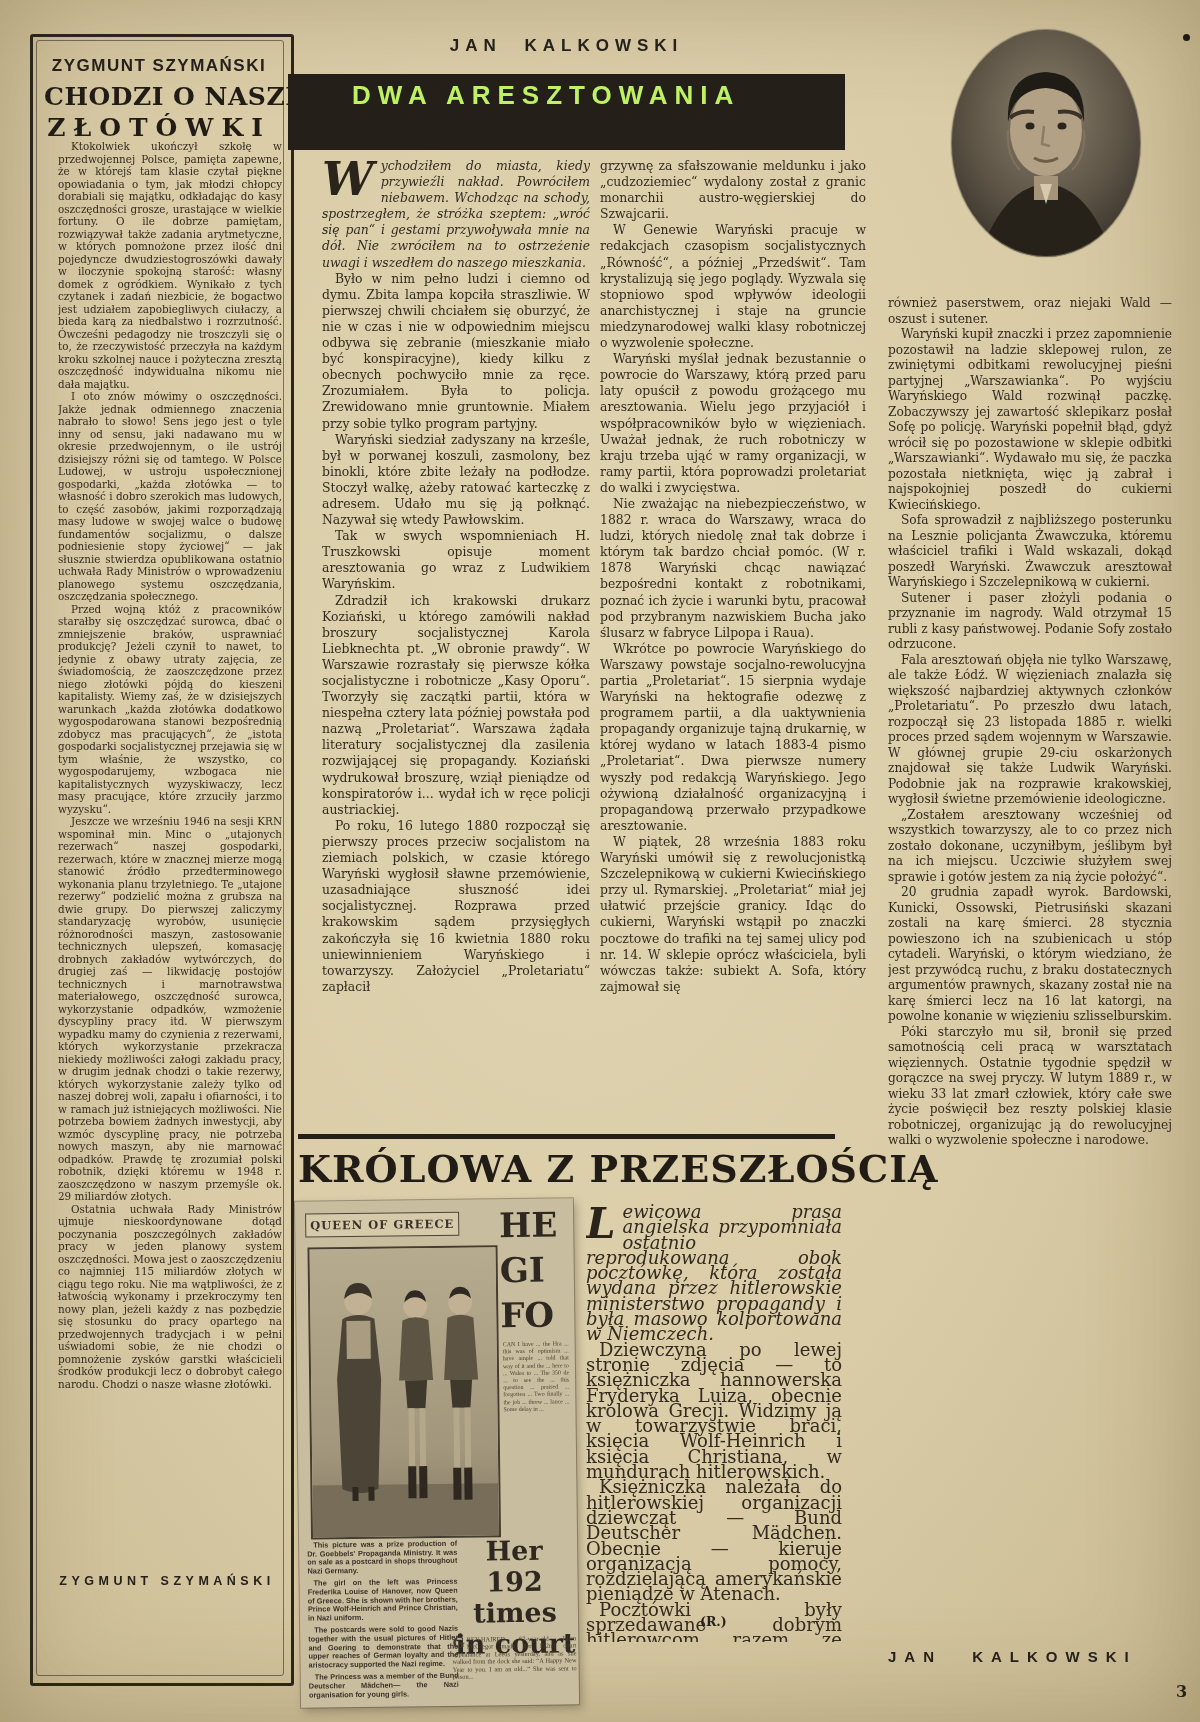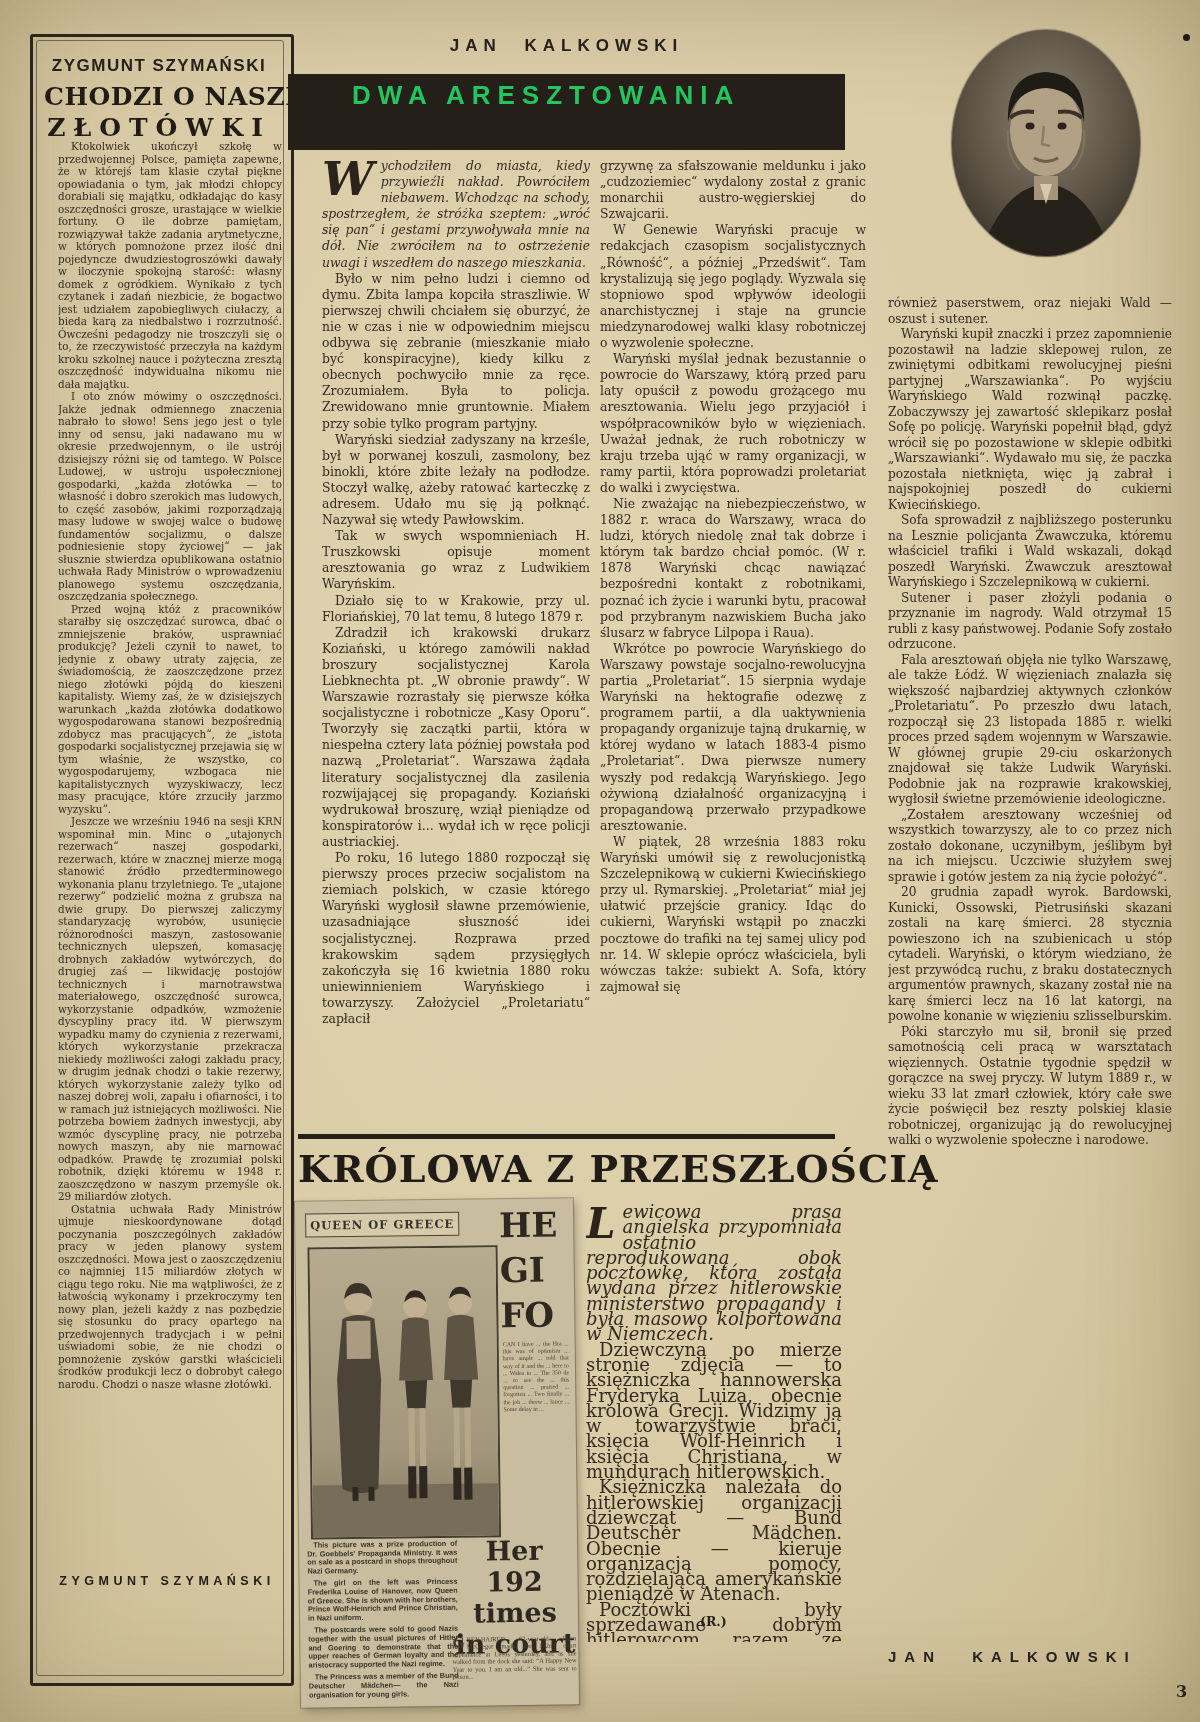--- a/index.html
+++ b/index.html
@@ -23,21 +23,21 @@
   .box-byline{left:46px;top:56px;width:226px;text-align:center;
     font-family:"Liberation Sans",sans-serif;font-weight:bold;font-size:17px;letter-spacing:1.5px;color:#26211a;white-space:nowrap;}
   .box-title1{left:44px;top:82px;width:230px;text-align:center;font-weight:bold;font-size:25px;letter-spacing:.5px;color:#211c15;white-space:nowrap;}
   .box-title2{left:44px;top:113px;width:230px;text-align:center;font-weight:bold;font-size:25px;letter-spacing:8px;color:#211c15;white-space:nowrap;}
   .box-text{left:58px;top:140px;width:224px;height:1398px;overflow:hidden;}
   .box-sign{left:52px;top:1574px;width:230px;text-align:center;font-family:"Liberation Sans",sans-serif;
     font-weight:bold;font-size:12.5px;letter-spacing:4.5px;color:#26211a;white-space:nowrap;}
   
   .main-byline{left:288px;top:36px;width:557px;text-align:center;font-family:"Liberation Sans",sans-serif;
     font-weight:bold;font-size:17px;letter-spacing:6px;word-spacing:12px;color:#26211a;}
-  .banner{left:288px;top:74px;width:557px;height:76px;background:#241f18;color:#22c55e;
+  .banner{left:288px;top:74px;width:557px;height:76px;background:#241f18;color:#bef264;
     font-family:"Liberation Sans",sans-serif;font-weight:bold;font-size:26px;letter-spacing:7px;}
   .banner div{padding-left:64px;line-height:33px;}
   .banner div:first-child{padding-top:5px;}
   
   .colA{left:322px;top:158px;width:268px;height:962px;overflow:hidden;}
   .colB{left:600px;top:158px;width:266px;height:962px;overflow:hidden;}
   .colC{left:888px;top:296px;width:284px;height:1346px;overflow:hidden;}
   .main-sign{left:888px;top:1648px;width:284px;font-family:"Liberation Sans",sans-serif;font-weight:bold;
     font-size:15px;letter-spacing:8px;word-spacing:18px;color:#26211a;white-space:nowrap;}
   
@@ -122,21 +122,20 @@
       <ellipse cx="98" cy="117" rx="95" ry="114" fill="none" stroke="#b9ab8c" stroke-width="2" opacity=".5"></ellipse>
     </svg>
   </div>
   <div class="abs corner-dot"></div>
 
   <div class="abs colA mainbody">
     <p class="jp dropcap">Wychodziłem do miasta, kiedy przywieźli nakład. Powróciłem niebawem. Wchodząc na schody, spostrzegłem, że stróżka szeptem: „wróć się pan“ i gestami przywoływała mnie na dół. Nie zwróciłem na to ostrzeżenie uwagi i wszedłem do naszego mieszkania.</p>
     <p class="jp">Było w nim pełno ludzi i ciemno od dymu. Zbita lampa kopciła straszliwie. W pierwszej chwili chciałem się oburzyć, że nie w czas i nie w odpowiednim miejscu odbywa się zebranie (mieszkanie miało być konspiracyjne), kiedy kilku z obecnych pochwyciło mnie za ręce. Zrozumiałem. Była to policja. Zrewidowano mnie gruntownie. Miałem przy sobie tylko program partyjny.</p>
     <p class="jp">Waryński siedział zadyszany na krześle, był w porwanej koszuli, zasmolony, bez binokli, które zbite leżały na podłodze. Stoczył walkę, ażeby ratować karteczkę z adresem. Udało mu się ją połknąć. Nazywał się wtedy Pawłowskim.</p>
     <p class="jp">Tak w swych wspomnieniach H. Truszkowski opisuje moment aresztowania go wraz z Ludwikiem Waryńskim.</p>
-    <p class="jp">Działo się to w Krakowie, przy ul. Floriańskiej, 70 lat temu, 8 lutego 1879 r.</p>
     <p class="jp">Zdradził ich krakowski drukarz Koziański, u którego zamówili nakład broszury socjalistycznej Karola Liebknechta pt. „W obronie prawdy“. W Warszawie rozrastały się pierwsze kółka socjalistyczne i robotnicze „Kasy Oporu“. Tworzyły się zaczątki partii, która w niespełna cztery lata później powstała pod nazwą „Proletariat“. Warszawa żądała literatury socjalistycznej dla zasilenia rozwijającej się propagandy. Koziański wydrukował broszurę, wziął pieniądze od konspiratorów i... wydał ich w ręce policji austriackiej.</p>
     <p class="jp">Po roku, 16 lutego 1880 rozpoczął się pierwszy proces przeciw socjalistom na ziemiach polskich, w czasie którego Waryński wygłosił sławne przemówienie, uzasadniające słuszność idei socjalistycznej. Rozprawa przed krakowskim sądem przysięgłych zakończyła się 16 kwietnia 1880 roku uniewinnieniem Waryńskiego i towarzyszy. Założyciel „Proletariatu“ zapłacił</p>
   </div>
   <div class="abs colB mainbody">
     <p class="jp" style="text-indent:0">grzywnę za sfałszowanie meldunku i jako „cudzoziemiec“ wydalony został z granic monarchii austro-węgierskiej do Szwajcarii.</p>
     <p class="jp">W Genewie Waryński pracuje w redakcjach czasopism socjalistycznych „Równość“, a później „Przedświt“. Tam krystalizują się jego poglądy. Wyzwala się stopniowo spod wpływów ideologii anarchistycznej i staje na gruncie miedzynarodowej walki klasy robotniczej o wyzwolenie społeczne.</p>
     <p class="jp">Waryński myślał jednak bezustannie o powrocie do Warszawy, którą przed paru laty opuścił z powodu grożącego mu aresztowania. Wielu jego przyjaciół i współpracowników było w więzieniach. Uważał jednak, że ruch robotniczy w kraju trzeba ująć w ramy organizacji, w ramy partii, która poprowadzi proletariat do walki i zwycięstwa.</p>
     <p class="jp">Nie zważając na niebezpieczeństwo, w 1882 r. wraca do Warszawy, wraca do ludzi, których niedolę znał tak dobrze i którym tak bardzo chciał pomóc. (W r. 1878 Waryński chcąc nawiązać bezpośredni kontakt z robotnikami, poznać ich życie i warunki bytu, pracował pod przybranym nazwiskiem Bucha jako ślusarz w fabryce Lilpopa i Raua).</p>
     <p class="jp">Wkrótce po powrocie Waryńskiego do Warszawy powstaje socjalno-rewolucyjna partia „Proletariat“. 15 sierpnia wydaje Waryński na hektografie odezwę z programem partii, a dla uaktywnienia propagandy organizuje tajną drukarnię, w której wydano w latach 1883-4 pismo „Proletariat“. Dwa pierwsze numery wyszły pod redakcją Waryńskiego. Jego ożywioną działalność organizacyjną i propagandową przerwało przypadkowe aresztowanie.</p>
     <p class="jp">W piątek, 28 września 1883 roku Waryński umówił się z rewolucjonistką Szczelepnikową w cukierni Kwiecińskiego przy ul. Rymarskiej. „Proletariat“ miał jej ułatwić przejście granicy. Idąc do cukierni, Waryński wstąpił po znaczki pocztowe do trafiki na tej samej ulicy pod nr. 14. W sklepie oprócz właściciela, byli wówczas także: subiekt A. Sofa, który zajmował się</p>
@@ -150,21 +149,21 @@
     <p class="jp">„Zostałem aresztowany wcześniej od wszystkich towarzyszy, ale to co przez nich zostało dokonane, uczyniłbym, jeślibym był na ich miejscu. Uczciwie służyłem swej sprawie i gotów jestem za nią życie położyć“.</p>
     <p class="jp">20 grudnia zapadł wyrok. Bardowski, Kunicki, Ossowski, Pietrusiński skazani zostali na karę śmierci. 28 stycznia powieszono ich na szubienicach u stóp cytadeli. Waryński, o którym wiedziano, że jest przywódcą ruchu, z braku dostatecznych argumentów prawnych, skazany został nie na karę śmierci lecz na 16 lat katorgi, na powolne konanie w więzieniu szlisselburskim.</p>
     <p class="jp">Póki starczyło mu sił, bronił się przed samotnością celi pracą w warsztatach więziennych. Ostatnie tygodnie spędził w gorączce na swej pryczy. W lutym 1889 r., w wieku 33 lat zmarł człowiek, który całe swe życie poświęcił bez reszty polskiej klasie robotniczej, organizując ją do rewolucyjnej walki o wyzwolenie społeczne i narodowe.</p>
   </div>
   <div class="abs main-sign">JAN KALKOWSKI</div>
 
   <div class="abs queen-rule"></div>
   <div class="abs queen-headline">KRÓLOWA Z PRZESZŁOŚCIĄ</div>
   <div class="abs queen-col queenbody">
     <p class="jp dropcap">Lewicowa prasa angielska przypomniała ostatnio reprodukowaną obok pocztówkę, która została wydana przez hitlerowskie ministerstwo propagandy i była masowo kolportowana w Niemczech.</p>
-    <p class="jp">Dziewczyna po mierze stronie zdjęcia — to księżniczka hannowerska Fryderyka Luiza, obecnie królowa Grecji. Widzimy ją w towarzystwie braci, księcia Wolf-Heinrich i księcia Christiana, w mundurach hitlerowskich.</p>
+    <p class="jp">Dziewczyna po lewej stronie zdjęcia — to księżniczka hannowerska Fryderyka Luiza, obecnie królowa Grecji. Widzimy ją w towarzystwie braci, księcia Wolf-Heinrich i księcia Christiana, w mundurach hitlerowskich.</p>
     <p class="jp">Księżniczka należała do hitlerowskiej organizacji dziewcząt — Bund Deutscher Mädchen. Obecnie — kieruje organizacją pomocy, rozdzielającą amerykańskie pieniądze w Atenach.</p>
     <p class="jp">Pocztówki były sprzedawane dobrym hitlerowcom razem ze zwykłymi fotografiami Hitlera i Goeringa, jako dowód, że reżim hitlerowski posiadał poparcie rodziny królewskiej i arystokracji.</p>
     <p class="jp">Amerykanie są jak wiadomo zwolennikami zasady, że „przyjaciele naszych przyjaciół są naszymi przyjaciółmi“...</p>
   </div>
   <div class="abs queen-sign">(R.)</div>
 
   <div class="abs clipping">
     <div class="clip-label">QUEEN OF GREECE</div>
     <div class="clip-cut">
       <div>HE</div>

